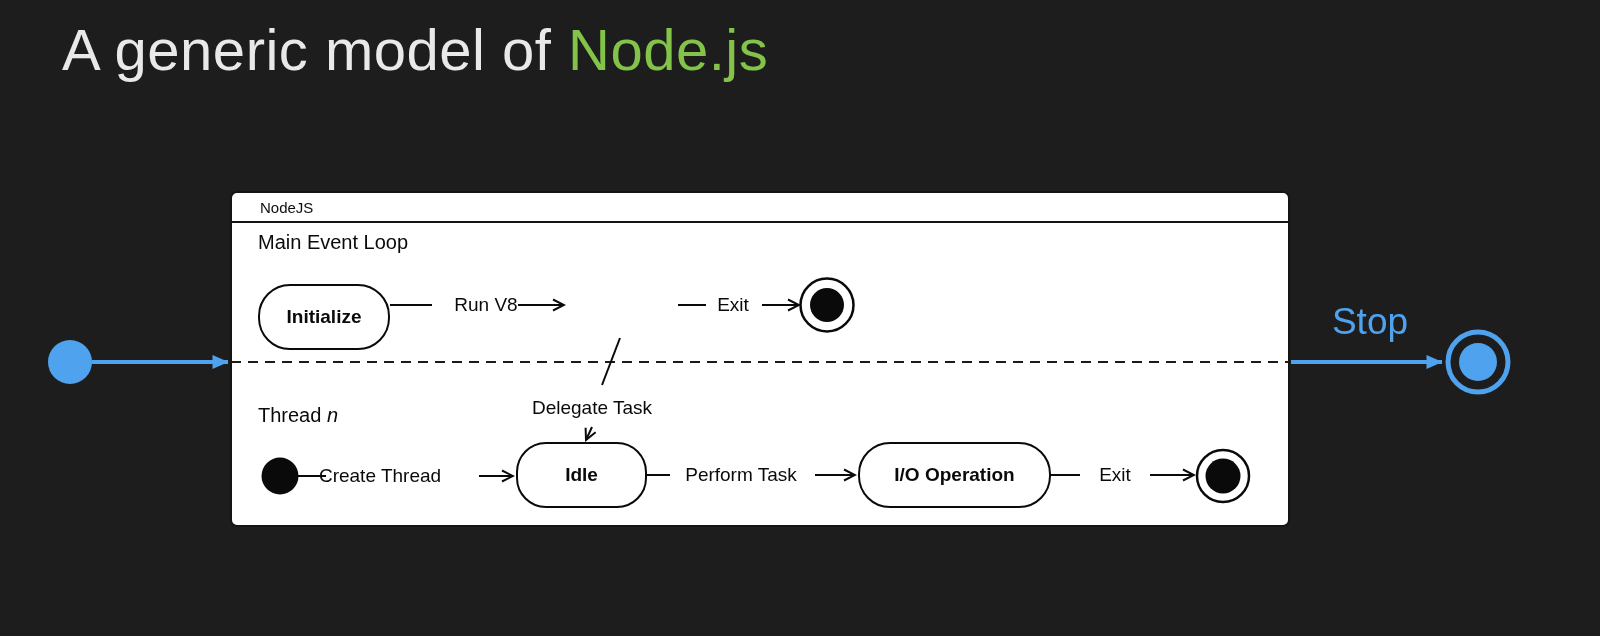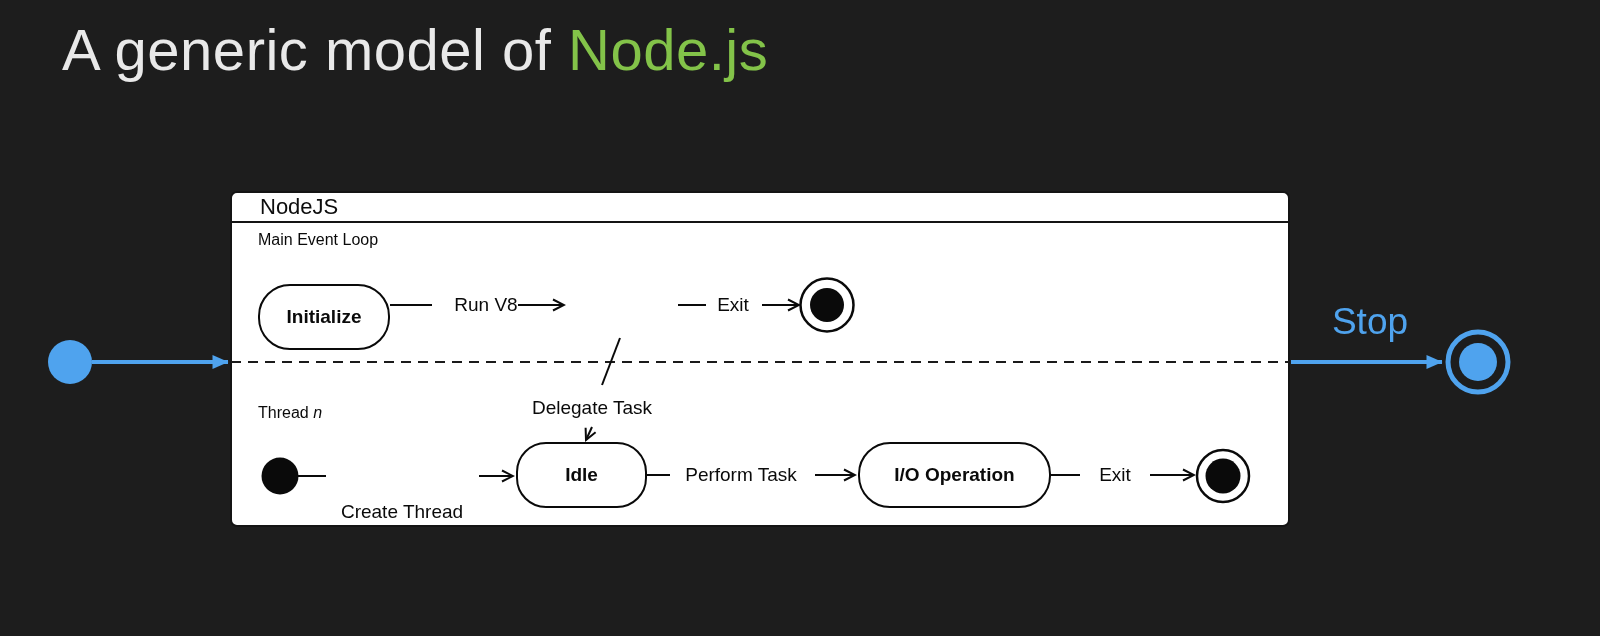--- a/index.html
+++ b/index.html
@@ -23,25 +23,25 @@
   }
   .title .hl{color:var(--node-green);}
   .panel{
     position:absolute;left:230px;top:191px;width:1060px;height:336px;
     background:var(--panel);border:2px solid #141414;border-radius:7px;
     z-index:1;
   }
   .panel-header{
     height:30px;border-bottom:2px solid #141414;
     display:flex;align-items:center;padding-left:28px;
-    font-size:22px;color:#0d0d0d;
+    font-size:15px;color:#0d0d0d;
   }
   svg.overlay{position:absolute;left:0;top:0;width:1600px;height:636px;z-index:2;}
   .lbl{position:absolute;z-index:3;color:#0a0a0a;font-size:19px;white-space:nowrap;}
-  .lane-label{font-size:16px;}
+  .lane-label{font-size:20px;}
   .t-label{transform:translate(-50%,-50%);}
   .stop-label{
     transform:translate(-50%,-50%);
     font-size:37px;font-weight:300;color:var(--accent-blue);
   }
   .state{
     position:absolute;z-index:3;
     background:#fff;border:2.5px solid var(--stroke);
     display:flex;align-items:center;justify-content:center;text-align:center;
     font-weight:bold;font-size:19px;color:var(--stroke);line-height:1.18;
@@ -122,18 +122,18 @@
   <div class="state state--idle">
       <span>Idle</span>
     </div>
   <div class="state state--io">
       <span>I/O Operation</span>
     </div>
 
   <div class="lbl t-label" style="left:475px;top:305px;margin-left:11px;">Run V8</div>
   <div class="lbl t-label" style="left:733px;top:305px;">Exit</div>
   <div class="lbl t-label" style="left:592px;top:408px;">Delegate Task</div>
-  <div class="lbl t-label" style="left:402px;top:476px;margin-top:36px;">Create Thread</div>
+  <div class="lbl t-label" style="left:380px;top:476px;">Create Thread</div>
   <div class="lbl t-label" style="left:741px;top:475px;">Perform Task</div>
   <div class="lbl t-label" style="left:1115px;top:475px;">Exit</div>
   <div class="lbl stop-label" style="left:1370px;top:322px;">Stop</div>
 
 </div>
 
 </body></html>

